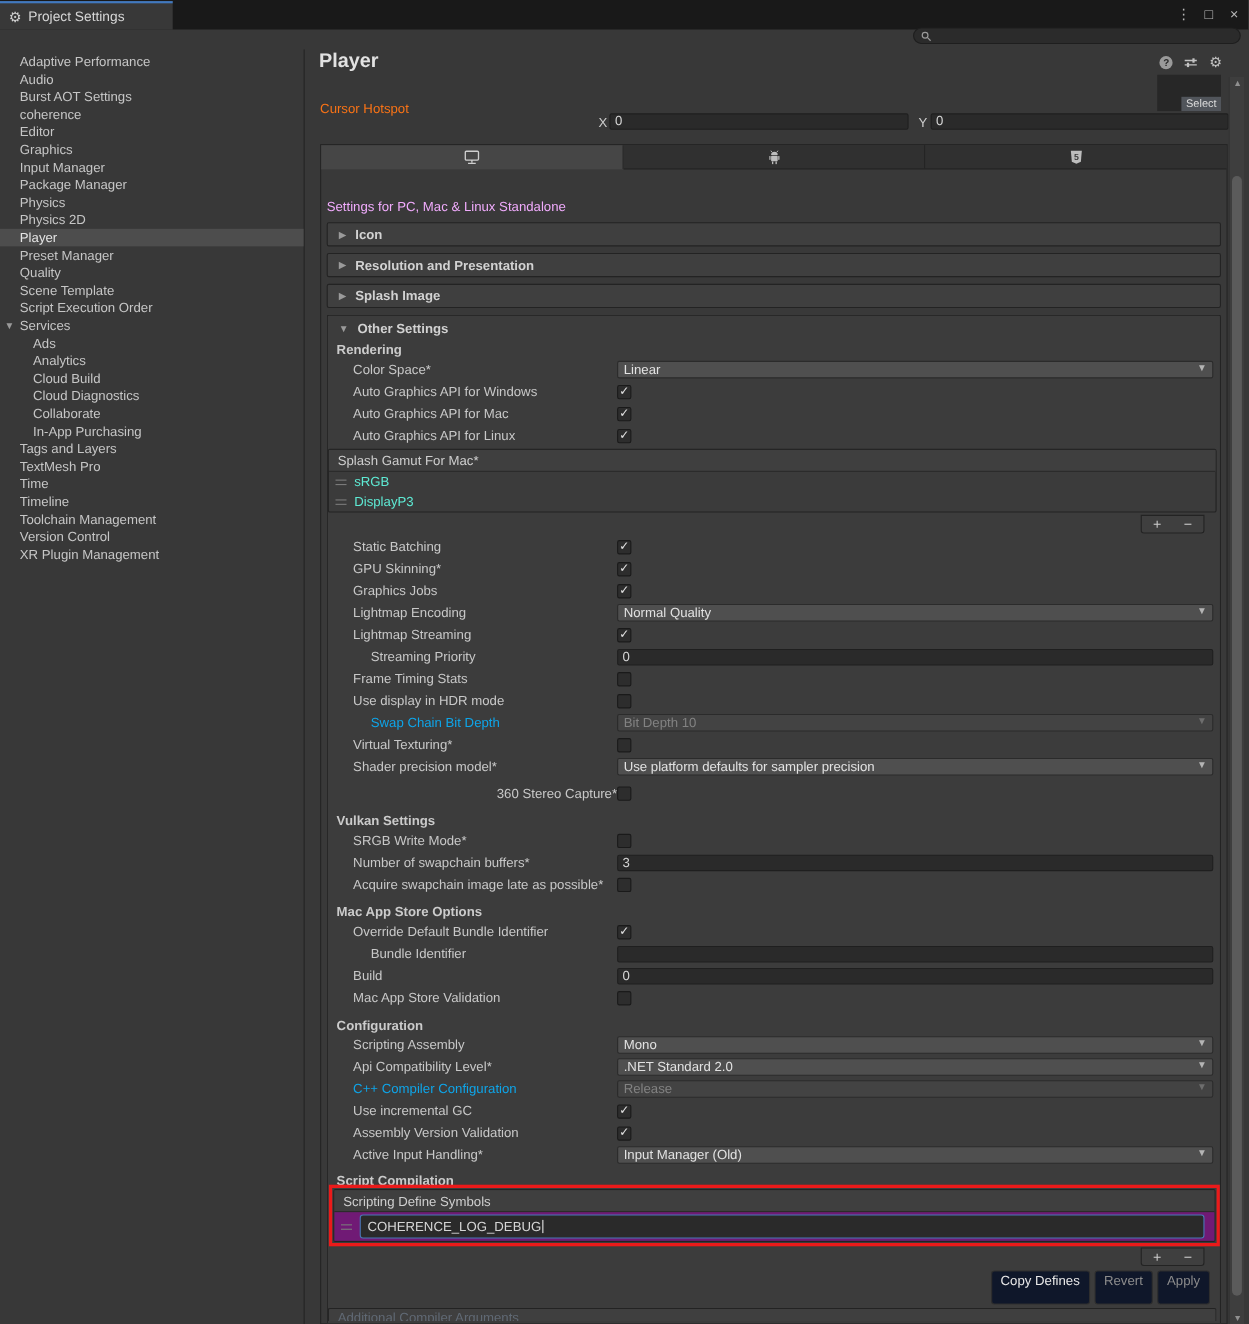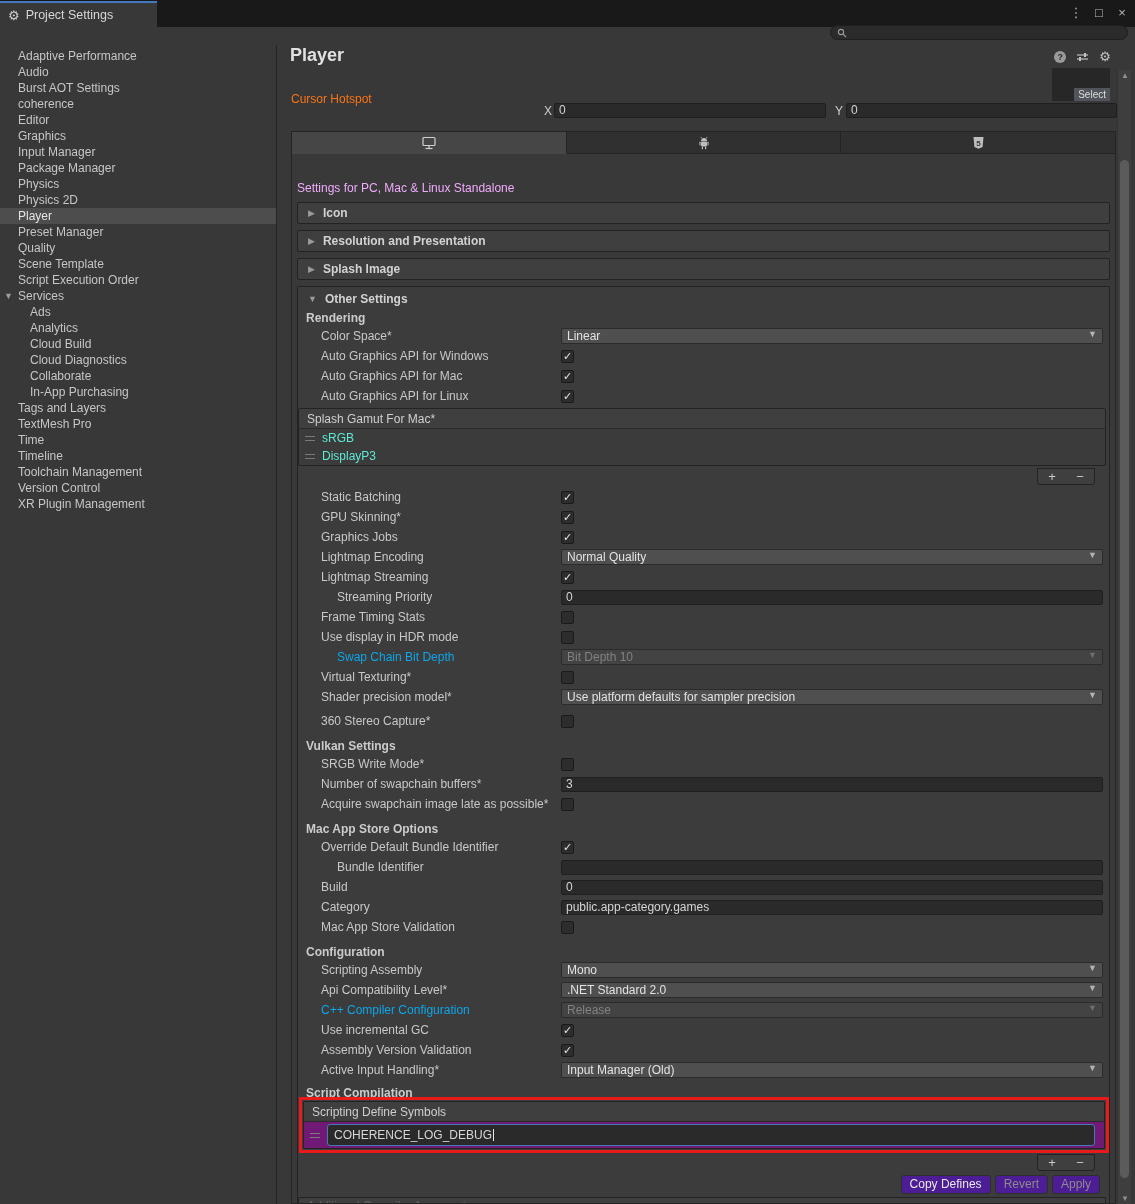--- a/index.html
+++ b/index.html
@@ -61,21 +61,21 @@
   .cbox .fold, .other-head .fold { font-size:9px; color:#9A9A9A; font-weight:normal; }
   .other-box { margin:0 5px; border:1px solid #232323; border-bottom:none; background:#3C3C3C;
     border-radius:2px 2px 0 0; flex:1 1 auto; overflow:hidden; position:relative; }
   .other-head { height:20px; display:flex; align-items:center; gap:8px; padding-left:10px;
     font-weight:bold; color:#D2D2D2; margin-top:2px; }
 
   
   .group-title { font-weight:bold; color:#CBCBCB; margin:10px 0 3px 8px; }
   .group-title.first { margin-top:2px; }
   .row { height:16px; margin-bottom:4px; display:flex; align-items:center; }
-  .row.gap { margin-top:8px; }
+  .row.gap { margin-top:8px;text-align:right; }
   .rlabel { width:263px; padding-left:23px; color:#C8C8C8; flex:none; white-space:nowrap; overflow:hidden; }
   .rlabel.indent { padding-left:39px; }
   .rlabel.disabled { color:#0ea5e9; }
   .ctrl { flex:1; margin-right:6px; display:flex; align-items:center; }
   .checkbox { width:13px; height:13px; background:#2D2D2D; border:1px solid #1A1A1A; border-radius:2px;
     color:#E4E4E4; font-size:11px; line-height:11px; text-align:center; }
   .dropdown { width:100%; height:16px; background:#4F4F4F; border:1px solid #2B2B2B; border-radius:2px;
     display:flex; align-items:flex-start; padding:0 5px; color:#E2E2E2; }
   .dropdown .dd-text { flex:1; white-space:nowrap; overflow:hidden; }
   .dropdown .dd-caret { font-size:9px; color:#B4B4B4; }
@@ -96,21 +96,21 @@
   
   .group-title.script-title { margin:8px 0 -3px 8px; }
   .red-box { border:3px solid #EB1A1A; margin:0 0 0 1px; padding:1px; position:relative; z-index:5; }
   .define-box { margin:0; }
   .define-item { height:26px; display:flex; align-items:center; padding-left:6px; gap:7px; background:#701a75; }
   .define-input { flex:1; margin-right:9px; height:22px; background:#2A2A2A; border:1px solid #4779B5;
     border-radius:3px; display:flex; align-items:center; padding-left:6px; color:#D6D6D6; }
   .caret { width:1px; height:12px; background:#E6E6E6; margin-left:1px; }
 
   .btn-row { display:flex; justify-content:flex-end; gap:4px; margin:3px 9px 0 0; }
-  .btn { background:#4c1d95; border:1px solid #2E2E2E; border-radius:3px; padding:0 8px; height:19px;
+  .btn { background:#0f172a; border:1px solid #2E2E2E; border-radius:3px; padding:0 8px; height:31px;
     line-height:17px; color:#E8E8E8; }
   .btn.disabled { color:#8C8C8C; }
 
   .partial-box { margin:3px 3px 0 0; height:12px; border:1px solid #232323; border-bottom:none;
     border-radius:2px 2px 0 0; background:#3F3F3F; overflow:hidden; }
   .partial-text { color:#7C8CA0; margin-left:8px; margin-top:1px; opacity:.55; }
 
   
   .vscroll { position:absolute; right:4px; top:70px; bottom:0; width:14px; background:#3E3E3E;
     border-left:1px solid #333333; }
@@ -411,26 +411,20 @@
                 <div class="textfield"></div>
               </div>
             </div>
             <div class="row">
               <div class="rlabel">Build</div>
               <div class="ctrl">
                 <div class="textfield">0</div>
               </div>
             </div>
             <div class="row">
-              <div class="rlabel">Category</div>
-              <div class="ctrl">
-                <div class="textfield">public.app-category.games</div>
-              </div>
-            </div>
-            <div class="row">
               <div class="rlabel">Mac App Store Validation</div>
               <div class="ctrl">
                 <div class="checkbox"></div>
               </div>
             </div>
             <div class="group-title">Configuration</div>
             <div class="row">
               <div class="rlabel">Scripting Assembly</div>
               <div class="ctrl">
                 <div class="dropdown">

